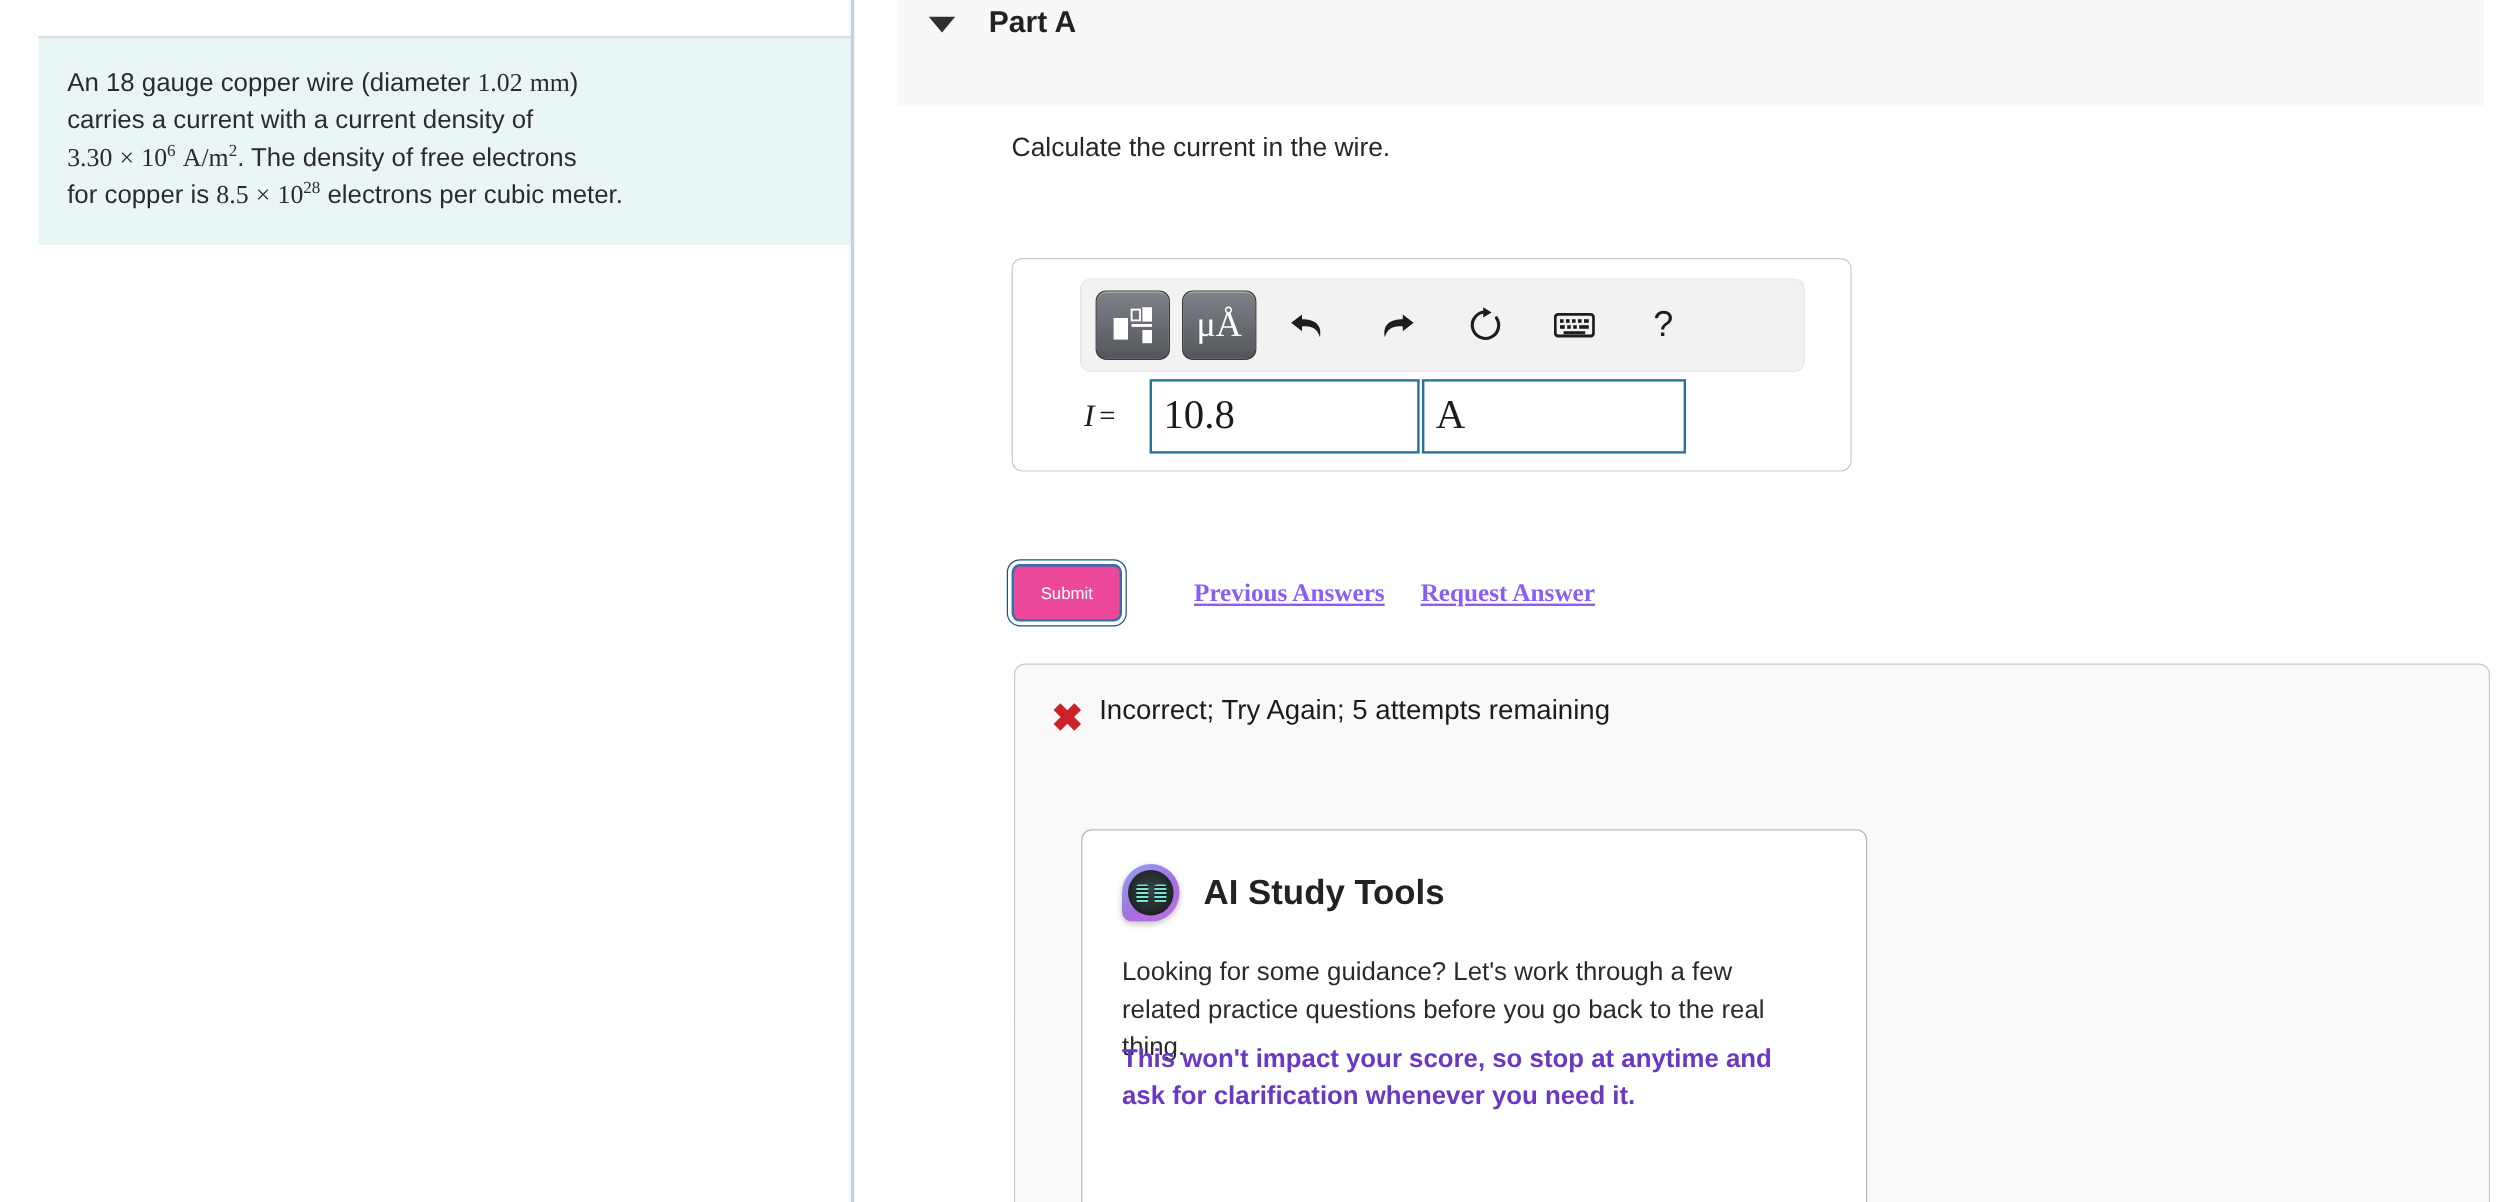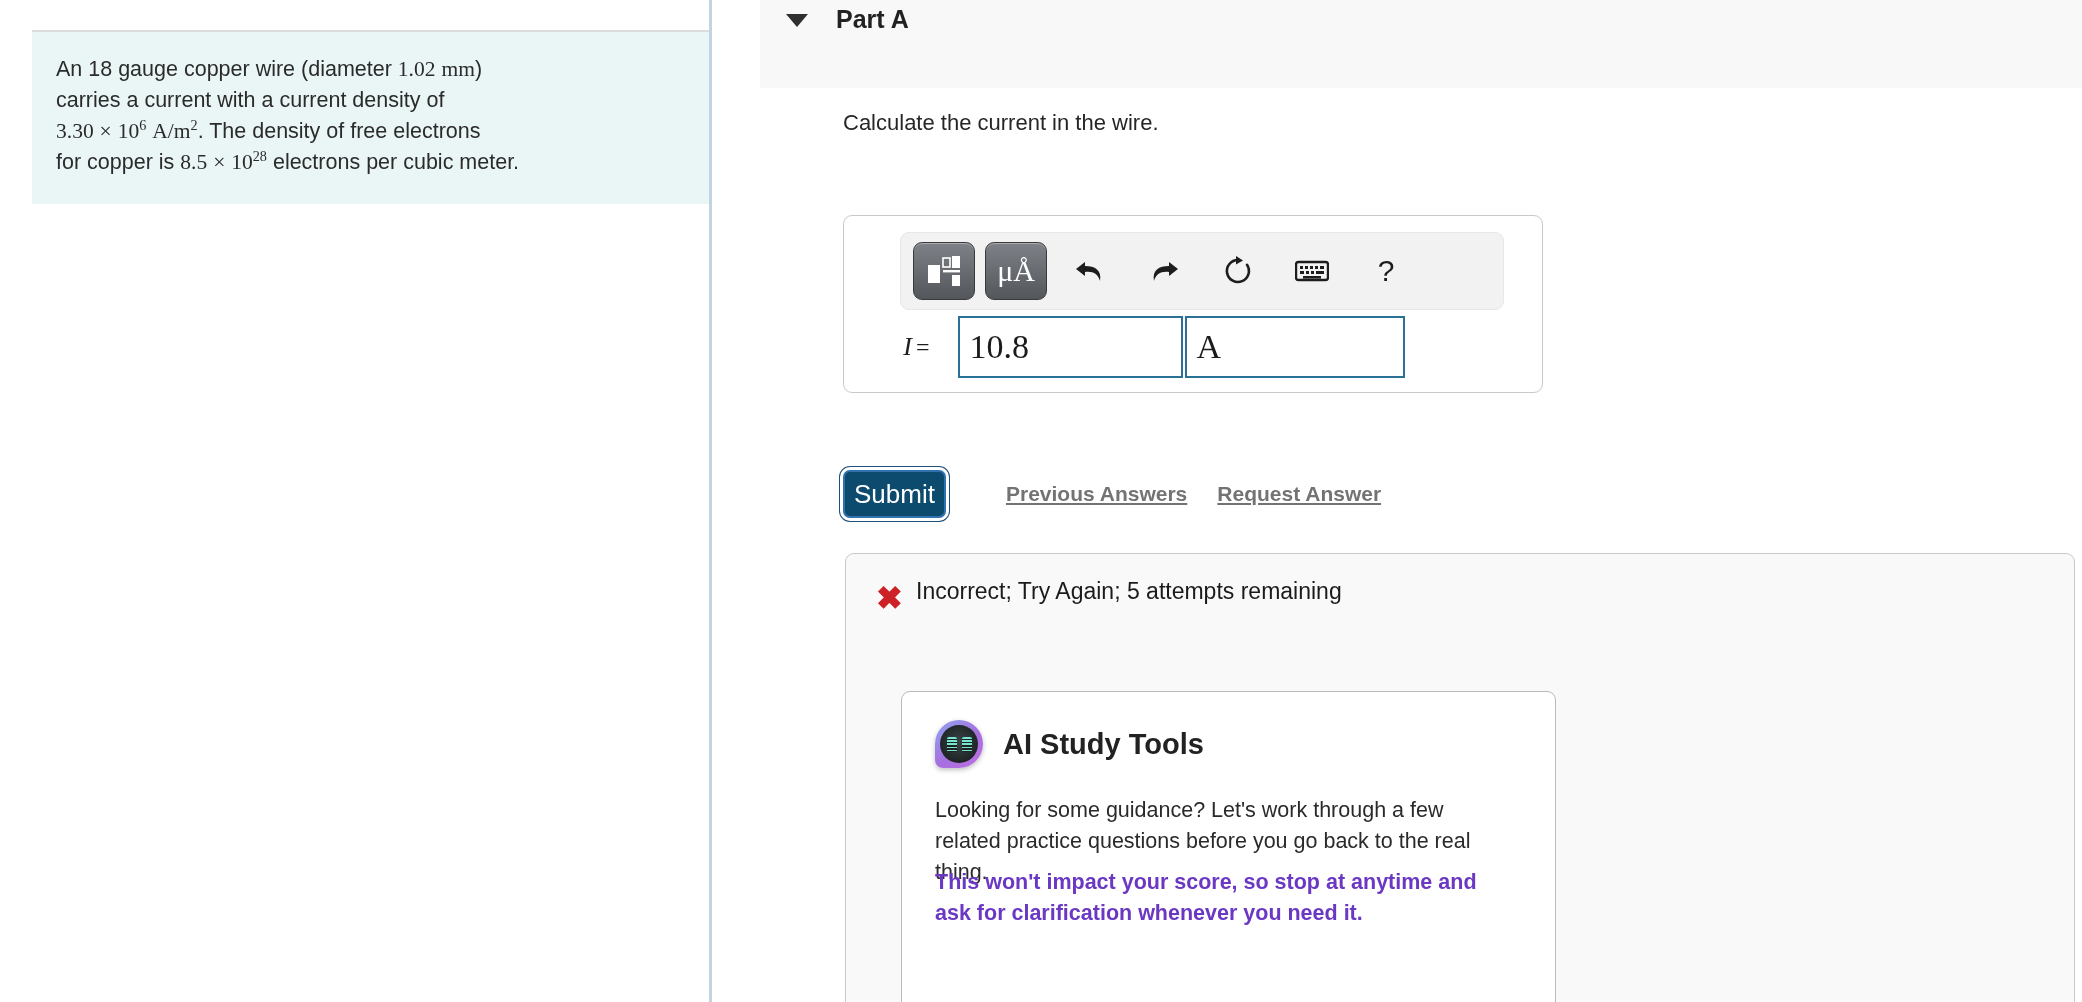--- a/index.html
+++ b/index.html
@@ -42,21 +42,21 @@
 
   
   #right-pane {
     position: absolute; left: 712px; top: 0;
     width: 1370px; height: 1002px;
     background: #ffffff;
   }
 
   
   #part-header {
-    position: absolute; left: 48px; top: 0;
+    position: absolute; left: 36px; top: 0;
     width: 1322px; height: 88px;
     background: #f8f8f8;
     display: flex; align-items: flex-start;
   }
   #part-caret {
     margin-left: 26px; margin-top: 14px;
     width: 0; height: 0;
     border-left: 11px solid transparent;
     border-right: 11px solid transparent;
     border-top: 13px solid #2f2f2f;
@@ -140,35 +140,36 @@
   }
   #value-field { width: 225px; margin-left: 20px; }
   #unit-field  { width: 220px; margin-left: 2px; }
 
   
   #submit-row {
     position: absolute; left: 131px; top: 470px;
     display: flex; align-items: center;
   }
   #submit-button {
-    width: 103px; height: 48px;
+    width: 92px; height: 48px;
     border-radius: 7px;
-    background: #0c4a6e;
+    background: #ec4899;
     border: 2px solid #2f72ad;
     outline: 3px solid #ffffff;
     box-shadow: 0 0 0 4px #1d4f7a;
-    color: #ffffff; font-size: 26px;
+    color: #ffffff; font-size: 14px;
     display: flex; align-items: center; justify-content: center;
     cursor: pointer;
   }
   .linkbtn {
     margin-left: 60px;
     font-size: 21px; font-weight: bold;
-    color: #737373; text-decoration: underline;
+    color: #8b5cf6; text-decoration: underline;
     cursor: pointer;
+    font-family: Liberation Serif, serif;
   }
   #request-answer-link { margin-left: 30px; }
 
   
   #feedback-panel {
     position: absolute; left: 133px; top: 553px;
     width: 1230px; height: 460px;
     border: 1.5px solid #c9c9c9;
     border-radius: 9px;
     background: #f9f9f9;

